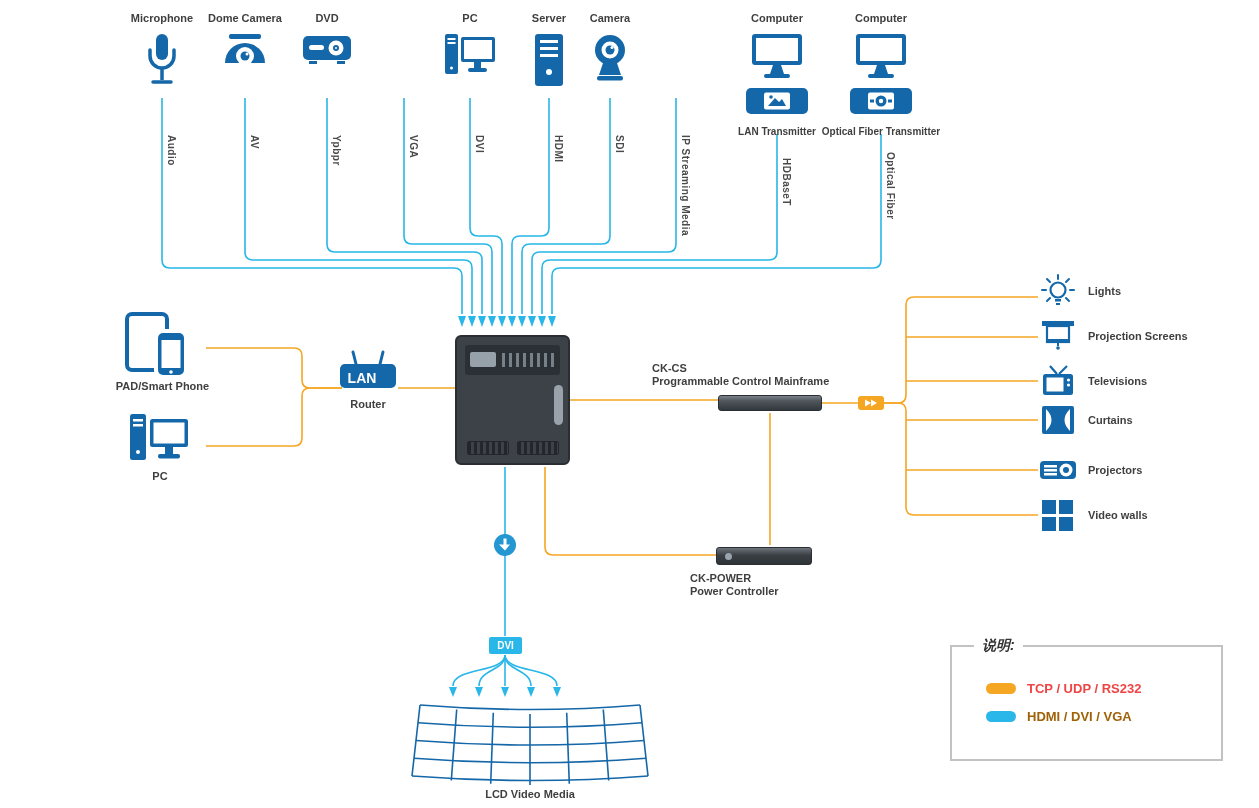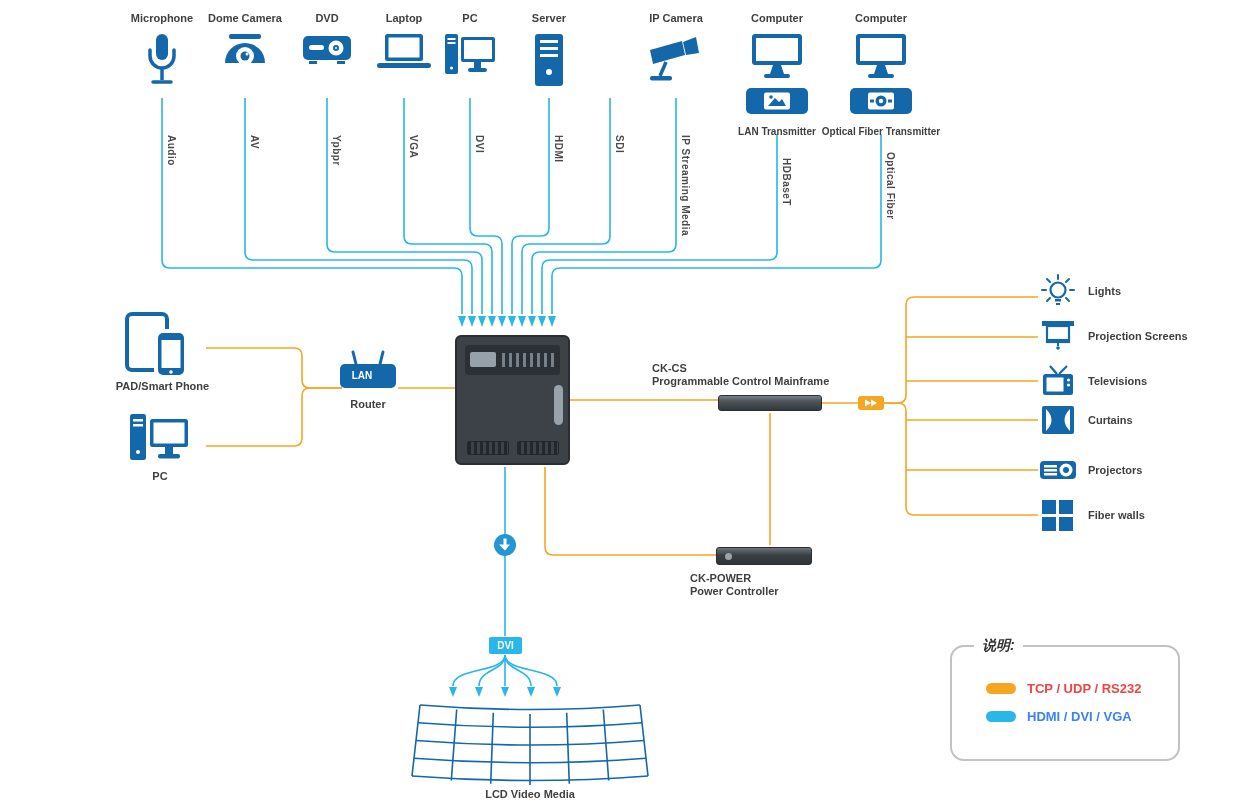--- a/index.html
+++ b/index.html
@@ -38,34 +38,34 @@
   .ckpower-device::after{content:"";position:absolute;right:8px;top:5px;width:34px;height:7px;
      background:repeating-linear-gradient(90deg,#8089
 
 91 0 2px,transparent 2px 5px);}
   .device-caption{position:absolute;text-align:left;font-weight:bold;font-size:11px;color:#3f3f3f;line-height:13px;white-space:nowrap;}
   
   .dvi-box{position:absolute;left:489px;top:637px;width:33px;height:17px;background:#29b6e8;color:#fff;
      font-size:10px;font-weight:bold;display:flex;align-items:center;justify-content:center;border-radius:2px;}
   .down-arrow-circle{position:absolute;left:494px;top:534px;width:22px;height:22px;}
   .orange-connector{position:absolute;left:858px;top:396px;width:26px;height:14px;}
-  .lan-badge{position:absolute;left:0;right:12px;top:20px;text-align:center;color:#fff;font-size:10px;font-weight:bold;}
+  .lan-badge{position:absolute;left:0;right:12px;top:20px;text-align:center;color:#fff;font-size:14px;font-weight:bold;}
   .router-wrap{width:56px;}
   
-  .legend{position:absolute;left:950px;top:645px;width:230px;height:116px;border:2px solid #c2c2c2;border-radius:14px;
+  .legend{position:absolute;left:950px;top:645px;width:273px;height:116px;border:2px solid #c2c2c2;border-radius:0;
      box-sizing:border-box;padding:34px 0 0 34px;}
   .legend-title{position:absolute;top:-10px;left:22px;background:#fff;padding:0 8px;
      font-size:14px;font-weight:bold;font-style:italic;color:#333;}
   .legend-item{display:flex;align-items:center;gap:11px;margin-bottom:13px;}
   .legend-pill{width:30px;height:11px;border-radius:6px;}
   .pill-orange{background:#f5a623;}
   .pill-cyan{background:#29b6e8;}
   .legend-label{font-size:13px;font-weight:bold;}
   .legend-label.orange{color:#ef4444;}
-  .legend-label.cyan{color:#3b82f6;}
+  .legend-label.cyan{color:#a16207;}
 </style>
 </head>
 <body>
 
 <div class="canvas">
 
   <svg class="wires" width="1259" height="808" viewBox="0 0 1259 808">
     <g fill="none" stroke="#29b6e8" stroke-width="1.6">
       <path d="M162,98 V260 Q162,268 170,268 H454 Q462,268 462,276 V314"></path>
       <path d="M245,98 V252 Q245,260 253,260 H464 Q472,260 472,268 V314"></path>
@@ -155,30 +155,20 @@
         <circle cx="33" cy="14" r="7.5" fill="#fff"></circle>
           <circle cx="33" cy="14" r="3" fill="#1467a8"></circle>
           <circle cx="33" cy="14" r="1" fill="#fff"></circle>
         <rect x="6" y="11" width="15" height="5" rx="2.5" fill="#fff"></rect>
         <rect x="6" y="27" width="8" height="3"></rect>
           <rect x="34" y="27" width="8" height="3"></rect>
       </svg>
     </div>
   </div>
 
-  <div class="top-device" style="left:334px">
-    <div class="dev-label">Laptop</div>
-    <div class="dev-icon">
-      <svg width="54" height="36" viewBox="0 0 54 36" fill="#1467a8">
-        <rect x="8" y="0" width="38" height="27" rx="2.5"></rect>
-        <rect x="11.5" y="3.5" width="31" height="20" fill="#fff"></rect>
-        <rect x="0" y="29" width="54" height="5" rx="2.5"></rect>
-      </svg>
-    </div>
-  </div>
 
   <div class="top-device" style="left:400px">
     <div class="dev-label">PC</div>
     <div class="dev-icon">
       <svg width="50" height="42" viewBox="0 0 50 42" fill="#1467a8">
         <rect x="0" y="0" width="13" height="40" rx="2"></rect>
         <rect x="2.5" y="4" width="8" height="2" fill="#fff"></rect>
           <rect x="2.5" y="8" width="8" height="2" fill="#fff"></rect>
         <circle cx="6.5" cy="34" r="1.5" fill="#fff"></circle>
         <rect x="16" y="3" width="34" height="25" rx="2"></rect>
@@ -195,32 +185,34 @@
       <svg width="28" height="54" viewBox="0 0 28 54" fill="#1467a8">
         <rect x="0" y="0" width="28" height="52" rx="3"></rect>
         <rect x="5" y="6" width="18" height="3" fill="#fff"></rect>
         <rect x="5" y="13" width="18" height="3" fill="#fff"></rect>
         <rect x="5" y="20" width="18" height="3" fill="#fff"></rect>
         <circle cx="14" cy="38" r="3" fill="#fff"></circle>
       </svg>
     </div>
   </div>
 
-
-  <div class="top-device" style="left:606px">
-    <div class="dev-label">IP Camera</div>
-    <div class="dev-icon">
-      <svg width="56" height="48" viewBox="0 0 56 48" fill="#1467a8">
-        <polygon points="2,16 34,7 37,21 5,30"></polygon>
-        <polygon points="35,8 48,3 51,19 38,21"></polygon>
-        <line x1="18" y1="28" x2="12" y2="42" stroke="#1467a8" stroke-width="3.5"></line>
-        <rect x="2" y="42" width="22" height="4.5" rx="2"></rect>
-      </svg>
-    </div>
-  </div>
+  <div class="top-device" style="left:540px">
+    <div class="dev-label">Camera</div>
+    <div class="dev-icon">
+      <svg width="40" height="48" viewBox="0 0 40 48" fill="#1467a8">
+        <circle cx="20" cy="16" r="15"></circle>
+        <circle cx="20" cy="16" r="8.5" fill="#fff"></circle>
+        <circle cx="20" cy="16" r="4.5" fill="#1467a8"></circle>
+        <circle cx="22" cy="13.5" r="1.5" fill="#fff"></circle>
+        <path d="M13,29 h14 l4,12 h-22 z"></path>
+        <rect x="7" y="42" width="26" height="4.5" rx="2"></rect>
+      </svg>
+    </div>
+  </div>
+
 
   <div class="top-device" style="left:707px">
     <div class="dev-label">Computer</div>
     <div class="dev-icon">
       <svg width="56" height="44" viewBox="0 0 56 44" fill="#1467a8">
         <rect x="3" y="0" width="50" height="31" rx="3"></rect>
         <rect x="7" y="4" width="42" height="23" fill="#fff"></rect>
         <polygon points="24,31 32,31 35,40 21,40"></polygon>
         <rect x="15" y="40" width="26" height="4" rx="2"></rect>
       </svg>
@@ -406,21 +398,21 @@
 
   <div class="output-row" style="top:515px">
     <div class="out-icon">
       <svg width="36" height="36" viewBox="0 0 36 36" fill="#1467a8">
         <rect x="2" y="3" width="14" height="14"></rect>
           <rect x="19" y="3" width="14" height="14"></rect>
         <rect x="2" y="20" width="14" height="14"></rect>
           <rect x="19" y="20" width="14" height="14"></rect>
       </svg>
     </div>
-    <div class="out-label">Fiber walls</div>
+    <div class="out-label">Video walls</div>
   </div>
 
   <div class="down-arrow-circle">
     <svg width="22" height="22" viewBox="0 0 22 22">
       <circle cx="11" cy="11" r="11" fill="#2496d2"></circle>
       <path d="M9.5,4.5 h3 v6 h3.5 L11,16.5 L5,10.5 h4.5 z" fill="#fff"></path>
     </svg>
   </div>
   <div class="dvi-box">DVI</div>
   <div class="side-label" style="left:440px;top:788px;width:180px">LCD Video Media</div>

